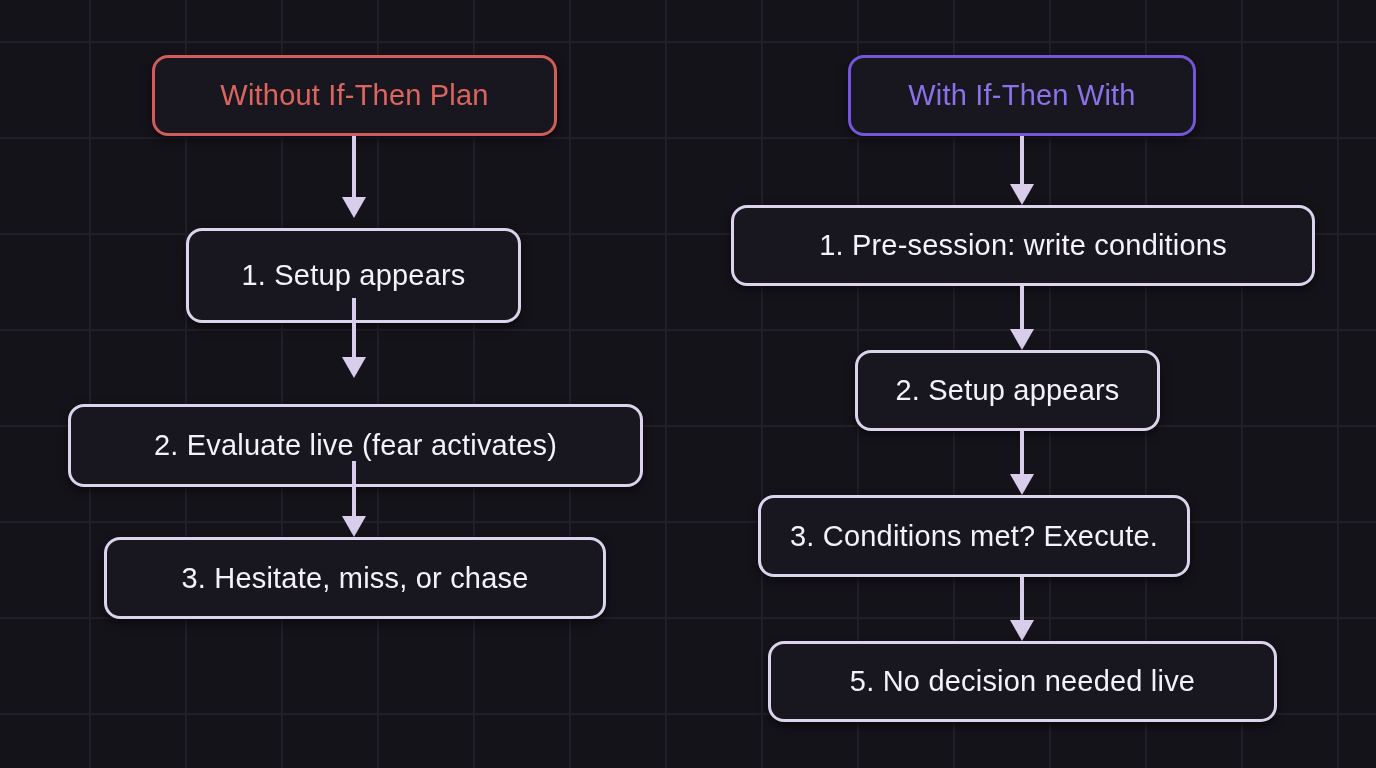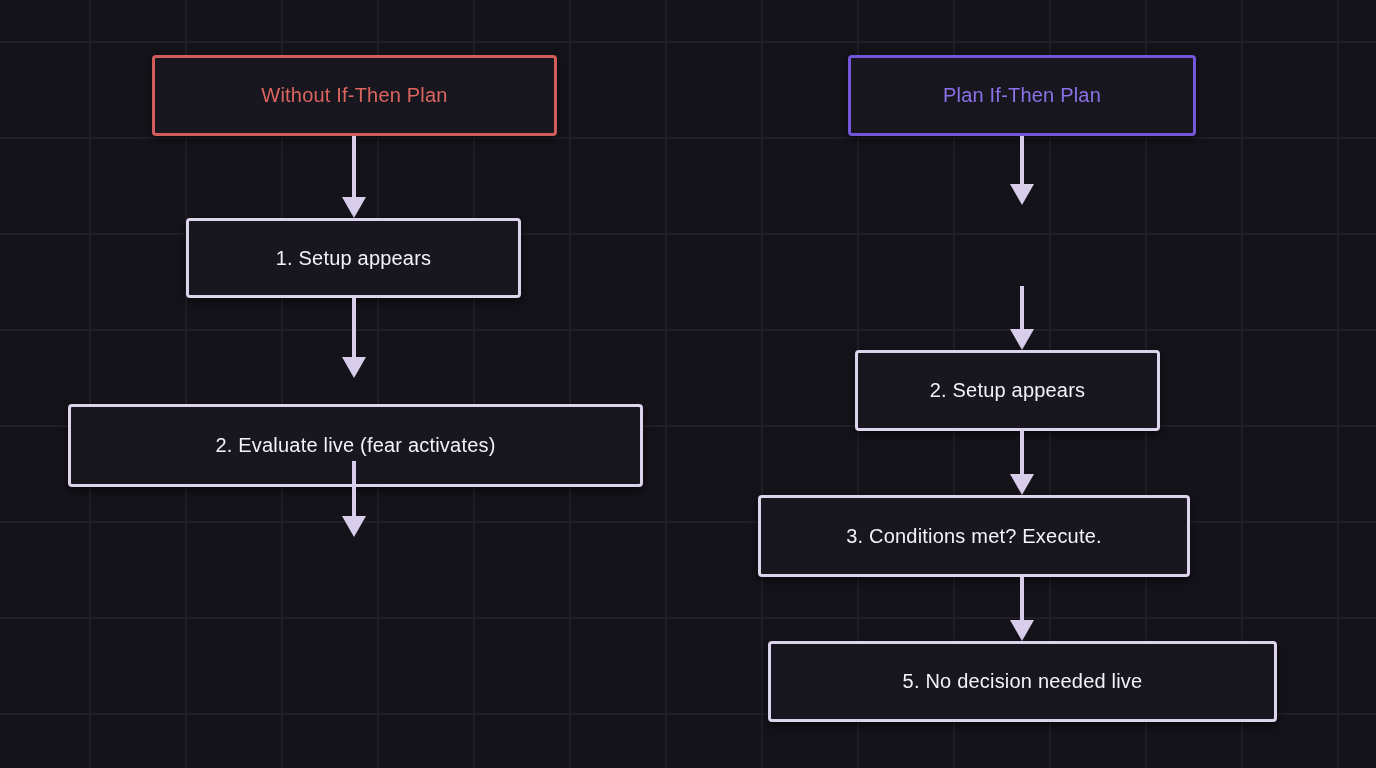--- a/index.html
+++ b/index.html
@@ -23,26 +23,26 @@
       linear-gradient(to bottom, var(--grid) 2px, transparent 2px);
     background-size:96px 96px;
     background-position:89px 41px;
     font-family:"Liberation Sans","DejaVu Sans",sans-serif;
     position:relative;
   }
   .node{
     position:absolute;
     background:var(--box-fill);
     border:3px solid var(--box-border);
-    border-radius:4px;
+    border-radius:16px;
     display:flex;
     align-items:center;
     justify-content:center;
     color:var(--box-text);
-    font-size:20px;
+    font-size:29px;
     letter-spacing:.2px;
     white-space:nowrap;
     box-shadow:0 4px 10px rgba(0,0,0,.55);
   }
   .node.header-red{
     border-color:var(--red-border);
     color:var(--red-text);
   }
   .node.header-purple{
     border-color:var(--purple-border);
@@ -74,48 +74,54 @@
 
   <div class="node header-red" style="left:152px;top:55px;width:405px;height:81px;">
     <span>Without If-Then Plan</span>
   </div>
 
   <div class="arrow" style="left:342px;top:136px;height:82px;">
     <div class="shaft"></div>
     <div class="head"></div>
   </div>
 
-  <div class="node" style="left:186px;top:218px;width:335px;height:80px;">
+  <div class="node" style="left:186px;top:228px;width:335px;height:95px;">
     <span>1. Setup appears</span>
   </div>
 
   <div class="arrow" style="left:342px;top:298px;height:80px;">
     <div class="shaft"></div>
     <div class="head"></div>
   </div>
 
   <div class="node" style="left:68px;top:378px;width:575px;height:83px;margin-top:26px;">
     <span>2. Evaluate live (fear activates)</span>
   </div>
 
   <div class="arrow" style="left:342px;top:461px;height:76px;">
     <div class="shaft"></div>
     <div class="head"></div>
   </div>
 
+  <div class="node" style="left:104px;top:537px;width:502px;height:82px;">
+    <span>3. Hesitate, miss, or chase</span>
+  </div>
 
   <div class="node header-purple" style="left:848px;top:55px;width:348px;height:81px;">
-    <span>Plan If-Then Plan</span>
+    <span>With If-Then With</span>
   </div>
 
   <div class="arrow" style="left:1010px;top:136px;height:69px;">
     <div class="shaft"></div>
     <div class="head"></div>
   </div>
 
+  <div class="node" style="left:731px;top:205px;width:584px;height:81px;">
+    <span>1. Pre-session: write conditions</span>
+  </div>
 
   <div class="arrow" style="left:1010px;top:286px;height:64px;">
     <div class="shaft"></div>
     <div class="head"></div>
   </div>
 
   <div class="node" style="left:855px;top:350px;width:305px;height:81px;">
     <span>2. Setup appears</span>
   </div>
 

